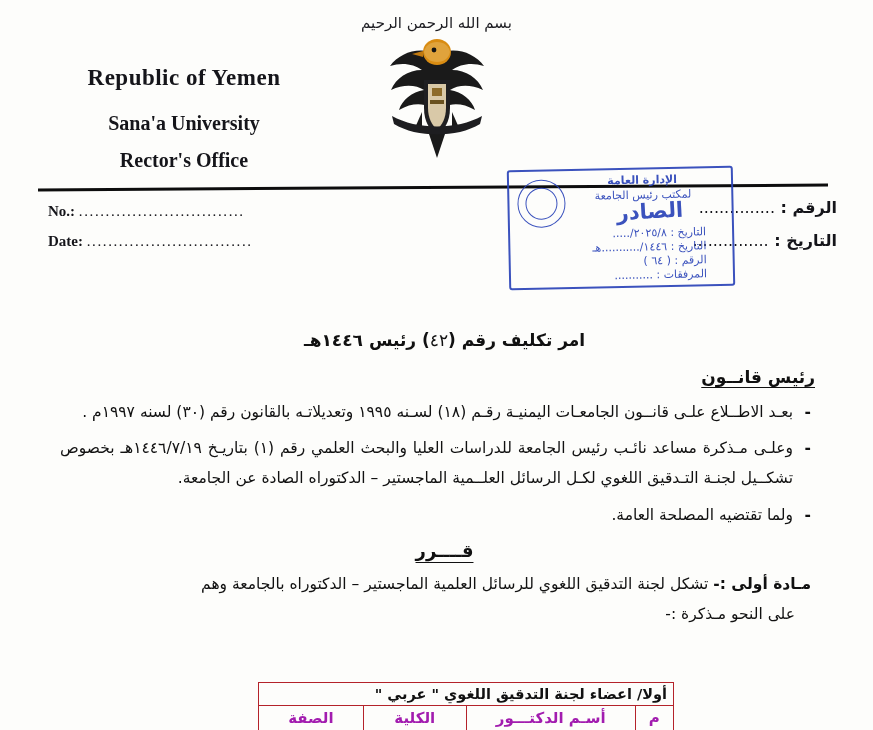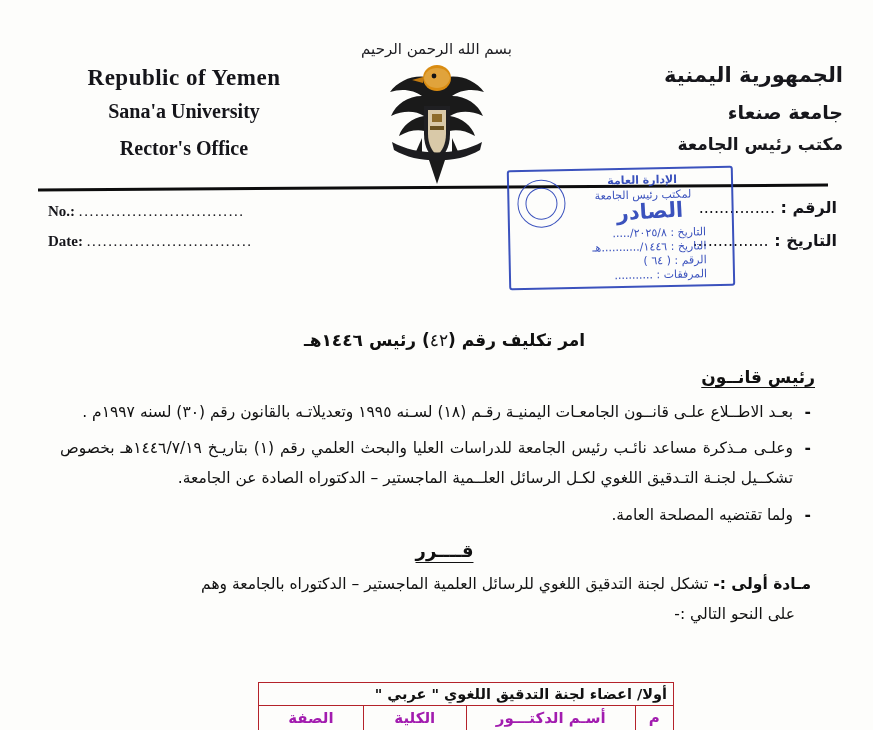--- a/index.html
+++ b/index.html
@@ -33,21 +33,21 @@
     letter-spacing: 0.5px;
     color: #15151a;
   }
   .header-left .line2,
   .header-left .line3 {
     font-family: "Liberation Serif", serif;
     font-size: 20px;
     font-weight: bold;
     color: #15151a;
   }
-  .header-left .line2 { margin-top: 0; }
+  .header-left .line2 { margin-top: 12px; }
   .header-left .line3 { margin-top: 6px; }
 
   .header-right {
     position: absolute;
     right: 30px;
     top: 58px;
     width: 300px;
     text-align: right;
     direction: rtl;
     line-height: 1.7;
@@ -71,21 +71,21 @@
     font-weight: bold;
     color: #17171c;
     margin-top: 2px;
   }
 
   
   .emblem {
     position: absolute;
     left: 50%;
     transform: translateX(-50%);
-    top: 38px;
+    top: 12px;
     width: 150px;
     height: 150px;
   }
   .basmala {
     position: absolute;
     top: 2px;
     left: 50%;
     transform: translateX(-50%);
     font-family: "DejaVu Sans", sans-serif;
     font-size: 15px;
@@ -310,25 +310,20 @@
 <body>
 
 <div id="page">
 
   <div class="header-left">
     <div class="line1">Republic of Yemen</div>
     <div class="line2">Sana'a University</div>
     <div class="line3">Rector's Office</div>
   </div>
 
-  <div class="header-right">
-    <div class="ar1">الجمهورية اليمنية</div>
-    <div class="ar2">جامعة صنعاء</div>
-    <div class="ar3">مكتب رئيس الجامعة</div>
-  </div>
 
   <div class="emblem">
     <div class="basmala">بسم الله الرحمن الرحيم</div>
     <svg width="150" height="150" viewBox="0 0 150 150">
 
       <path d="M75 42 C58 34 38 40 28 54 C40 50 52 52 60 58 C46 58 34 66 29 78 C42 72 54 73 62 78 C50 80 40 88 37 98 C49 91 60 91 68 95 L75 70 Z" fill="#1a1a1a"></path>
       <path d="M75 42 C92 34 112 40 122 54 C110 50 98 52 90 58 C104 58 116 66 121 78 C108 72 96 73 88 78 C100 80 110 88 113 98 C101 91 90 91 82 95 L75 70 Z" fill="#1a1a1a"></path>
 
       <ellipse cx="75" cy="40" rx="14" ry="13" fill="#d98c12"></ellipse>
       <path d="M75 30 C68 30 63 34 62 40 C63 46 68 50 75 50 C82 50 87 46 88 40 C87 34 82 30 75 30 Z" fill="#e0a33c"></path>
@@ -395,21 +390,21 @@
       <li>بعـد الاطــلاع علـى قانــون الجامعـات اليمنيـة رقـم (١٨) لسـنه ١٩٩٥ وتعديلاتـه بالقانون رقم (٣٠) لسنه ١٩٩٧م .</li>
       <li>وعلـى مـذكرة مساعد نائـب رئيس الجامعة للدراسات العليا والبحث العلمي رقم (١) بتاريـخ ١٤٤٦/٧/١٩هـ بخصوص تشكــيل لجنـة التـدقيق اللغوي لكـل الرسائل العلــمية الماجستير – الدكتوراه الصادة عن الجامعة.</li>
       <li>ولما تقتضيه المصلحة العامة.</li>
     </ul>
 
     <div class="decide">قــــرر</div>
 
     <div class="article">
       <b>مـادة أولى :-</b>
       <span>تشكل لجنة التدقيق اللغوي للرسائل العلمية الماجستير – الدكتوراه بالجامعة وهم</span>
-      <span class="sub">على النحو التالي :-</span>
+      <span class="sub">على النحو مـذكرة :-</span>
     </div>
   </div>
 
   <table class="tbl">
     <tbody>
         <tr>
       <td class="cap" colspan="4">أولا/ اعضاء لجنة التدقيق اللغوي " عربي "</td>
     </tr>
     <tr class="hdr">
       <td class="c-num">م</td>

